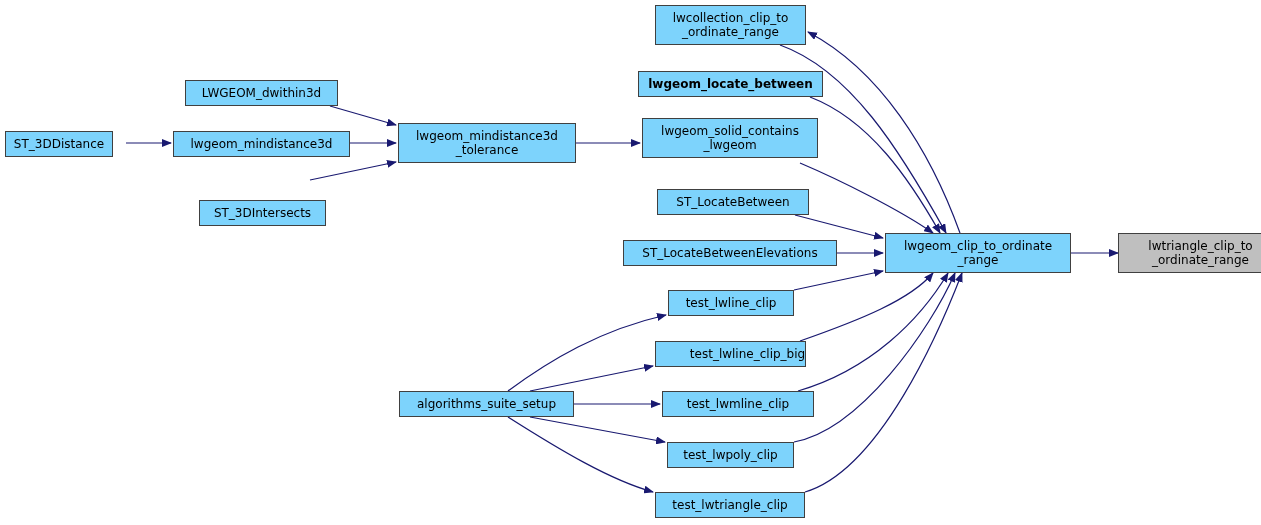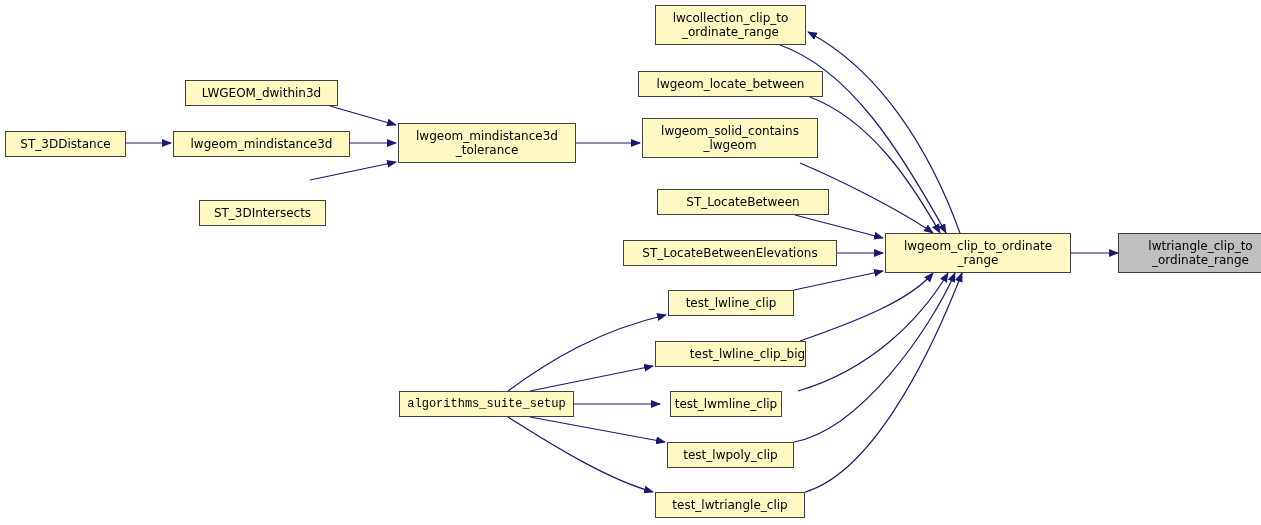--- a/index.html
+++ b/index.html
@@ -1,20 +1,20 @@
 <!DOCTYPE html>
 <html><head>
 <meta charset="utf-8">
 <style>
   html, body { margin: 0; padding: 0; background: #ffffff; }
   body { width: 1261px; height: 525px; position: relative; overflow: hidden;
          font-family: "DejaVu Sans", sans-serif; }
   #edges { position: absolute; left: 0; top: 0; width: 1261px; height: 525px; }
   .node { position: absolute; box-sizing: border-box; border: 1px solid #404040;
-          background: #fef9c3; color: #000000; font-size: 12px; line-height: 14px;
+          background: #7dd3fc; color: #000000; font-size: 12px; line-height: 14px;
           display: flex; align-items: center; justify-content: center; text-align: center;
           white-space: pre; cursor: pointer; }
   .node.current { background: #bfbfbf; cursor: default; }
 </style>
 </head>
 <body>
 
 <svg id="edges" xmlns="http://www.w3.org/2000/svg">
   <defs>
     <marker id="arrow" markerWidth="10" markerHeight="8" refX="9" refY="4" orient="auto" markerUnits="userSpaceOnUse">
@@ -46,29 +46,29 @@
       <path d="M508,417 C560,450 610,480 653,492" fill="none" stroke="#191970" stroke-width="1.2" marker-end="url(#arrow)"></path>
     </g>
 </svg>
 
 <div class="node current" style="left:1118px;top:233px;width:165px;height:40px;">lwtriangle_clip_to
 _ordinate_range</div>
 <div class="node" style="left:885px;top:233px;width:186px;height:40px;">lwgeom_clip_to_ordinate
 _range</div>
 <div class="node" style="left:655px;top:5px;width:151px;height:40px;">lwcollection_clip_to
 _ordinate_range</div>
-<div class="node" style="left:638px;top:71px;width:185px;height:26px;">lwgeom_locate_between</div>
+<div class="node" style="left:638px;top:71px;width:185px;height:26px;font-weight:bold;">lwgeom_locate_between</div>
 <div class="node" style="left:642px;top:118px;width:176px;height:40px;">lwgeom_solid_contains
 _lwgeom</div>
-<div class="node" style="left:657px;top:189px;width:172px;height:26px;">ST_LocateBetween</div>
+<div class="node" style="left:657px;top:189px;width:152px;height:26px;">ST_LocateBetween</div>
 <div class="node" style="left:623px;top:240px;width:214px;height:26px;">ST_LocateBetweenElevations</div>
 <div class="node" style="left:668px;top:290px;width:126px;height:26px;text-align:right;">test_lwline_clip</div>
 <div class="node" style="left:655px;top:341px;width:151px;height:26px;padding-left:34px;">test_lwline_clip_big</div>
-<div class="node" style="left:662px;top:391px;width:112px;height:26px;margin-left:8px;">test_lwmline_clip</div>
+<div class="node" style="left:662px;top:391px;width:152px;height:26px;">test_lwmline_clip</div>
 <div class="node" style="left:667px;top:442px;width:127px;height:26px;">test_lwpoly_clip</div>
 <div class="node" style="left:655px;top:492px;width:150px;height:26px;">test_lwtriangle_clip</div>
-<div class="node" style="left:399px;top:391px;width:175px;height:26px;font-family:Liberation Mono, monospace;">algorithms_suite_setup</div>
+<div class="node" style="left:399px;top:391px;width:175px;height:26px;">algorithms_suite_setup</div>
 <div class="node" style="left:398px;top:123px;width:178px;height:40px;">lwgeom_mindistance3d
 _tolerance</div>
 <div class="node" style="left:185px;top:80px;width:153px;height:26px;">LWGEOM_dwithin3d</div>
 <div class="node" style="left:173px;top:131px;width:177px;height:26px;">lwgeom_mindistance3d</div>
 <div class="node" style="left:199px;top:180px;width:127px;height:26px;margin-top:20px;">ST_3DIntersects</div>
-<div class="node" style="left:5px;top:131px;width:121px;height:26px;">ST_3DDistance</div>
+<div class="node" style="left:5px;top:131px;width:108px;height:26px;">ST_3DDistance</div>
 
 </body></html>

